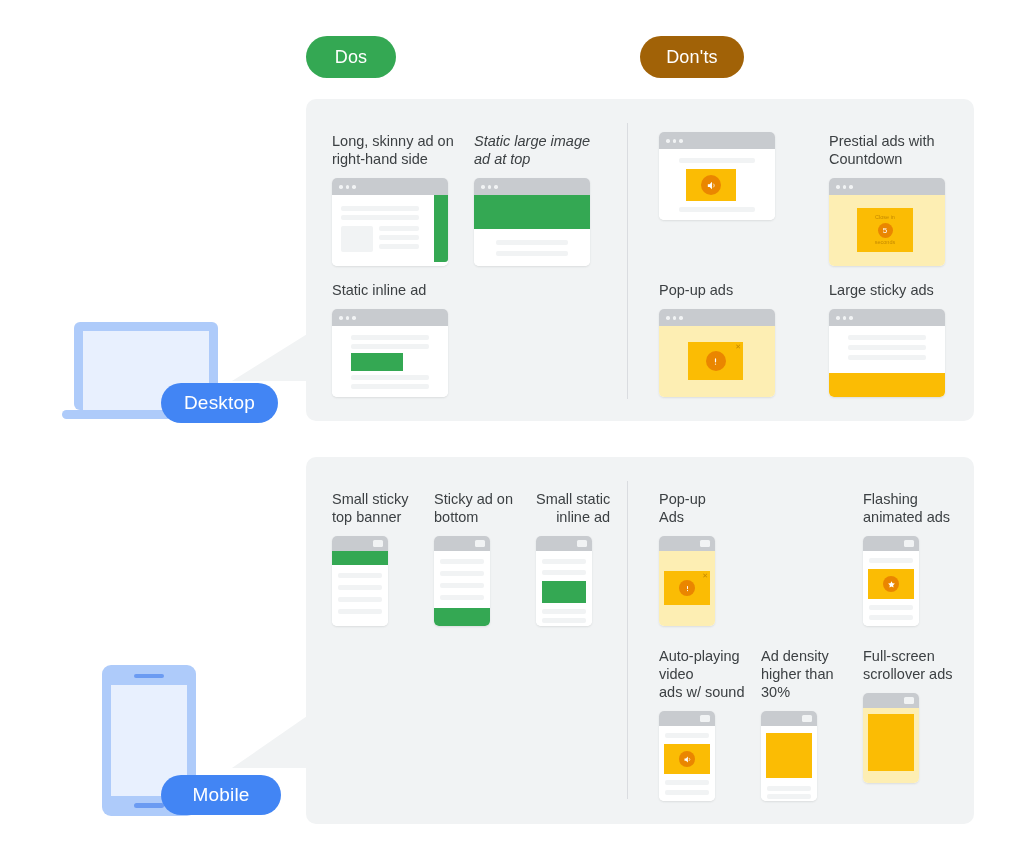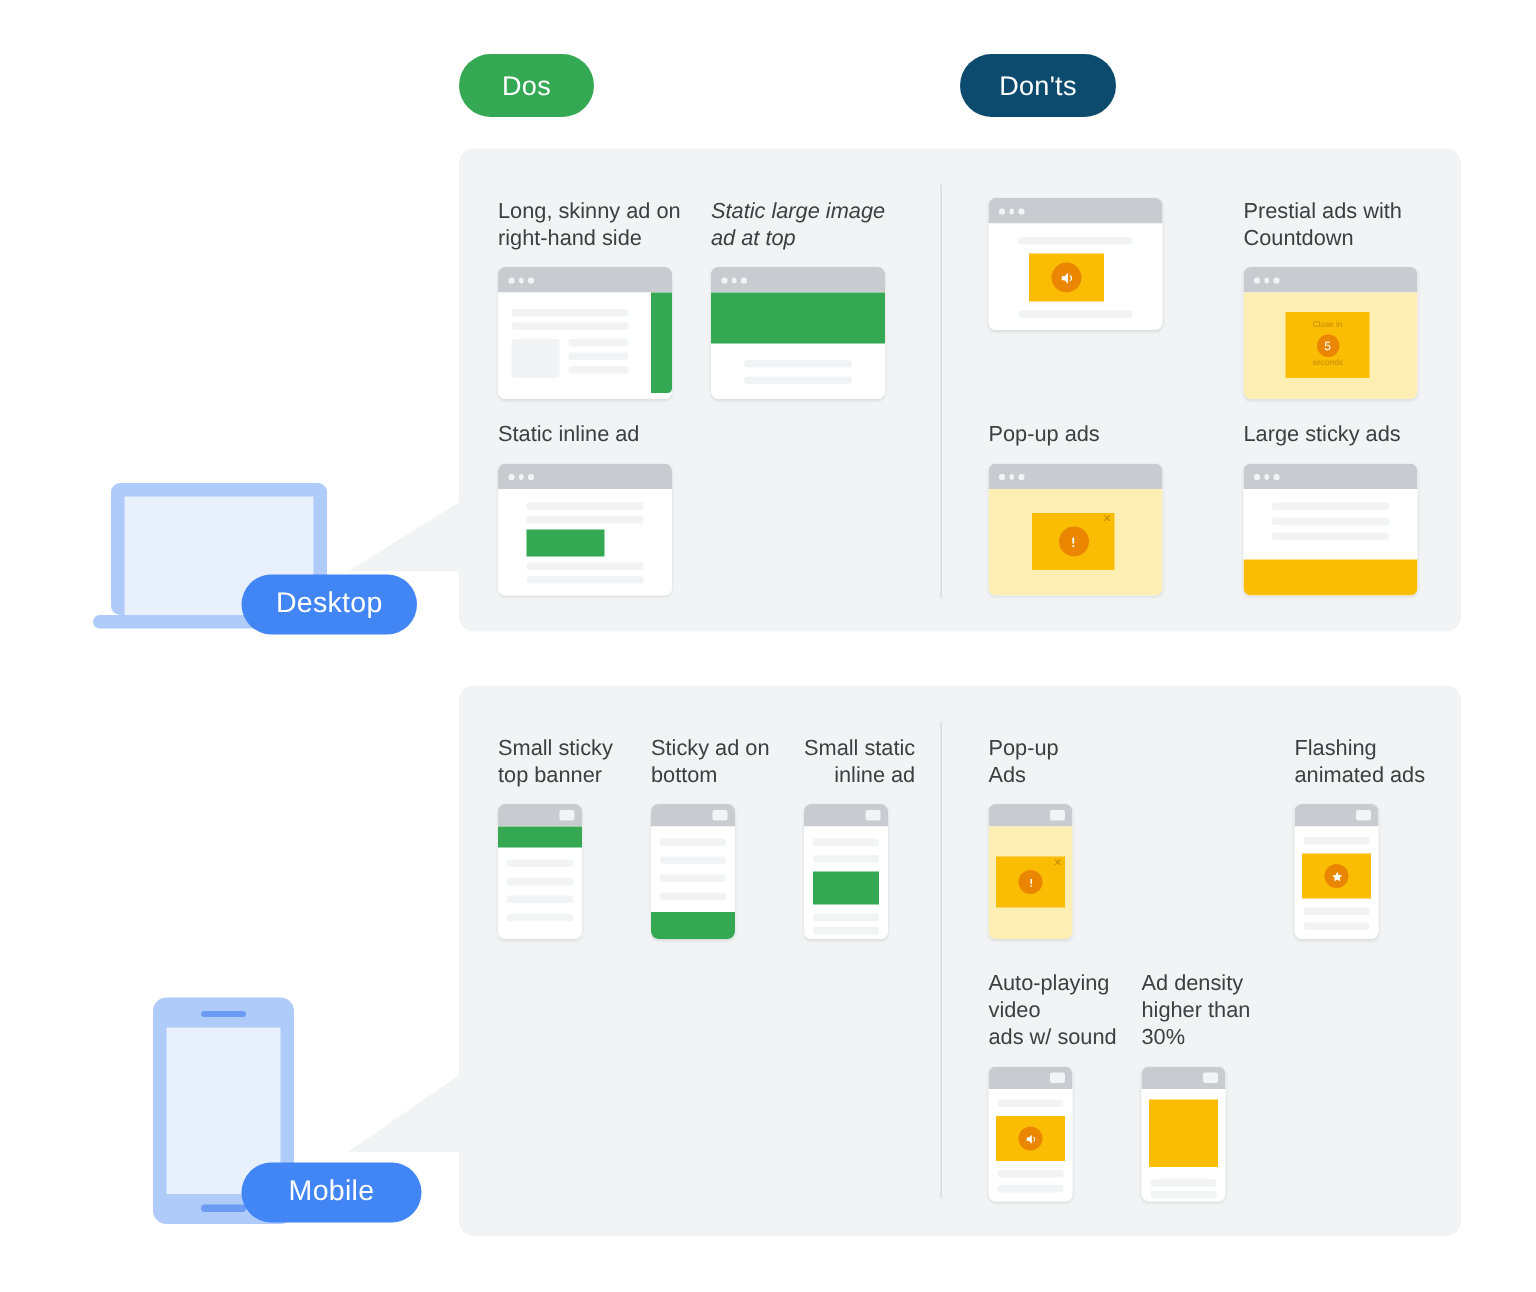--- a/index.html
+++ b/index.html
@@ -23,21 +23,21 @@
     align-items: center;
     justify-content: center;
     border-radius: 999px;
     color: #ffffff;
     font-size: 18px;
     letter-spacing: .2px;
     box-sizing: border-box;
     padding: 0 22px;
   }
   #pill-dos   { left: 306px; top: 36px; width: 90px;  height: 42px; background: #34a853; }
-  #pill-donts { left: 640px; top: 36px; width: 104px; height: 42px; background: #0c4a6e; }
+  #pill-donts { left: 640px; top: 36px; width: 104px; height: 42px; background: #a16207; }
 
   
   .panel {
     position: absolute;
     background: #f1f3f4;
     border-radius: 10px;
   }
   #panel-desktop { left: 306px; top: 99px;  width: 668px; height: 322px; }
   #panel-mobile  { left: 306px; top: 457px; width: 668px; height: 367px; }
 
@@ -449,20 +449,32 @@
           <div class="burger"></div>
         </div>
       <div class="body">
         <div class="yellowbar" style="left:5px; top:7px; width:46px; height:45px;"></div>
         <div class="line" style="left:6px; top:60px; width:44px;"></div>
         <div class="line" style="left:6px; top:68px; width:44px;"></div>
       </div>
     </div>
   </div>
 
+  <div class="cell" style="left:557px; top:190px;">
+    <div class="cell-label">Full-screen
+scrollover ads</div>
+    <div class="phone bodytint">
+      <div class="chrome">
+          <div class="burger"></div>
+        </div>
+      <div class="body">
+        <div class="yellowbar" style="left:5px; top:6px; width:46px; height:57px;"></div>
+      </div>
+    </div>
+  </div>
 </div>
 
 <svg id="laptop" viewBox="0 0 180 104">
   <rect x="12" y="2" width="144" height="88" rx="6" fill="#aecbfa"></rect>
   <rect x="21" y="11" width="126" height="79" fill="#e8f0fe"></rect>
   <rect x="0" y="90" width="180" height="9" rx="4.5" fill="#aecbfa"></rect>
 </svg>
 
 <svg class="pointer" style="left:232px; top:331px; width:80px; height:50px;" viewBox="0 0 80 50">
   <path d="M0 50 L80 0 L80 50 Z" fill="#f1f3f4"></path>

